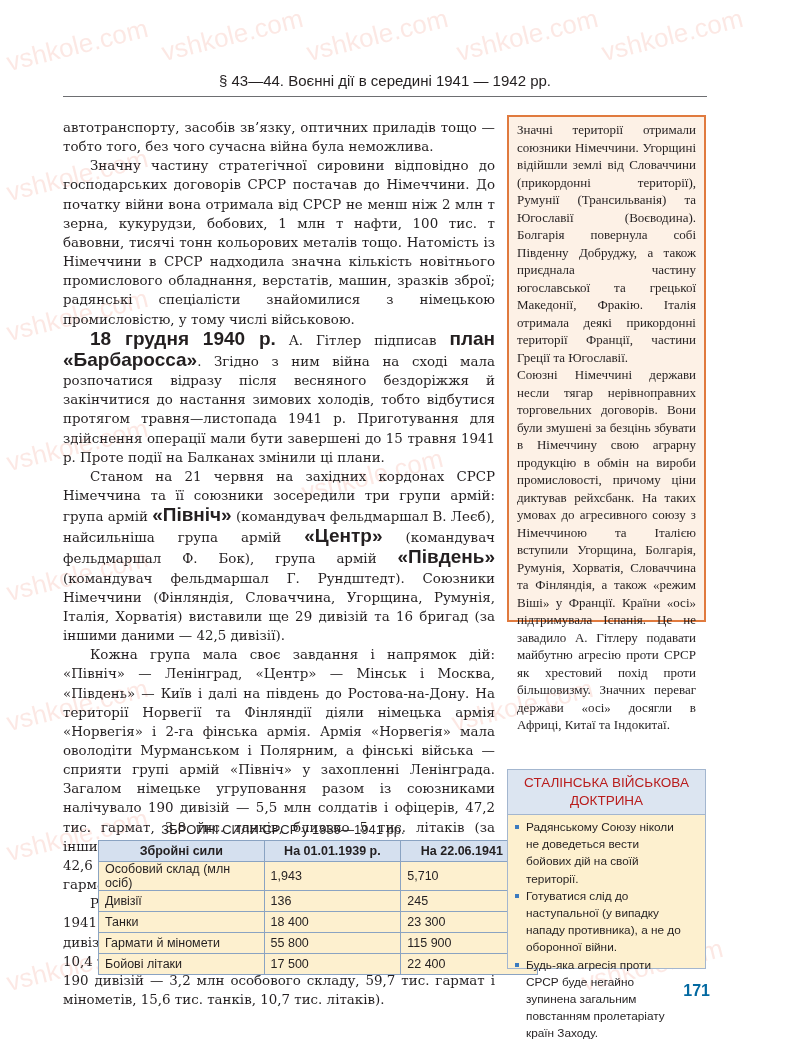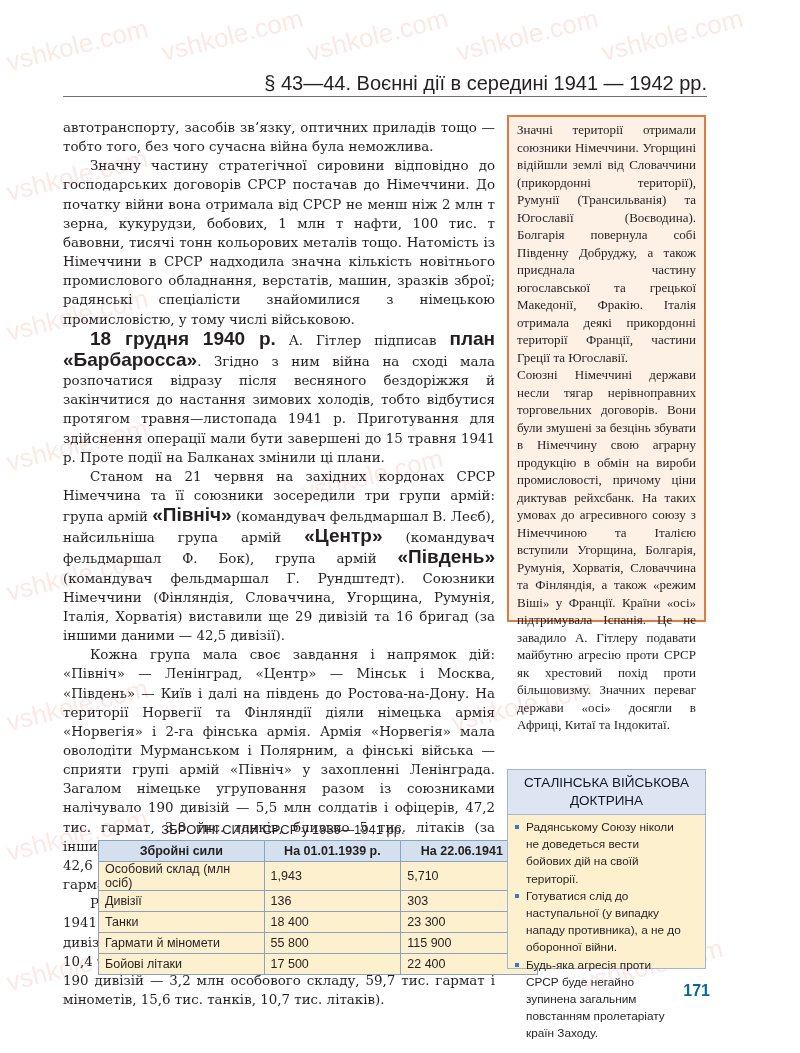--- a/index.html
+++ b/index.html
@@ -7,22 +7,22 @@
     width: 800px; height: 1053px; background: #ffffff; position: relative; overflow: hidden;
     font-family: "DejaVu Serif", serif; color: #231f20;
   }
   .watermarks { position: absolute; inset: 0; pointer-events: none; z-index: 0; }
   .wm {
     position: absolute; font-family: "Liberation Sans", sans-serif; font-size: 26px;
     color: rgba(240, 150, 130, 0.22); transform: rotate(-14deg); white-space: nowrap;
   }
   .running-head {
     position: absolute; left: 63px; top: 72px; width: 644px; height: 24px;
-    border-bottom: 1.5px solid #6d6e71; text-align: right;
-    font-family: "Liberation Sans", sans-serif; font-size: 20px; color: #231f20; z-index: 1;
+    border-bottom: 1.5px solid #6d6e71; text-align: center;
+    font-family: "Liberation Sans", sans-serif; font-size: 15px; color: #231f20; z-index: 1;
   }
   .main-col {
     position: absolute; left: 63px; top: 118px; width: 432px; z-index: 1;
     font-size: 13.4px; line-height: 19.15px; text-align: justify;
   }
   .main-col p { margin: 0; text-indent: 27px; }
   .main-col p.first { text-indent: 0; }
   .hl { font-family: "Liberation Sans", sans-serif; font-weight: bold; font-size: 19px; }
 
   .table-caption {
@@ -54,21 +54,21 @@
     text-align: justify;
   }
   .facts-body p { margin: 0; }
 
   .doctrine {
     position: absolute; left: 507px; top: 769px; width: 199px; height: 200px;
     border: 1px solid #a3b6cf; background: #fdf0cf; box-sizing: border-box; z-index: 1;
   }
   .doctrine-title {
     background: #dce5f1; text-align: center; padding: 4px 4px; border-bottom: 1px solid #a3b6cf;
-    font-family: "Liberation Sans", sans-serif; font-size: 13.5px; line-height: 18px; color: #0f172a;
+    font-family: "Liberation Sans", sans-serif; font-size: 13.5px; line-height: 18px; color: #b91c1c;
   }
   .doctrine ul { margin: 4px 0 0 0; padding: 0 22px 0 18px; list-style: none; }
   .doctrine li {
     position: relative; font-family: "Liberation Sans", sans-serif; font-size: 11.8px; line-height: 17.2px;
   }
   .doctrine li .bullet {
     position: absolute; left: -11px; top: 6px; width: 4px; height: 4px; background: #3c7bbf;
   }
 
   .page-number {
@@ -124,21 +124,21 @@
     <th>На 22.06.1941 р.</th>
   </tr>
   <tr>
     <td class="lbl">Особовий склад (млн осіб)</td>
     <td>1,943</td>
     <td>5,710</td>
   </tr>
   <tr>
     <td class="lbl">Дивізії</td>
     <td>136</td>
-    <td>303</td>
+    <td>245</td>
   </tr>
   <tr>
     <td class="lbl">Танки</td>
     <td>18 400</td>
     <td>23 300</td>
   </tr>
   <tr>
     <td class="lbl">Гармати й міномети</td>
     <td>55 800</td>
     <td>115 900</td>

